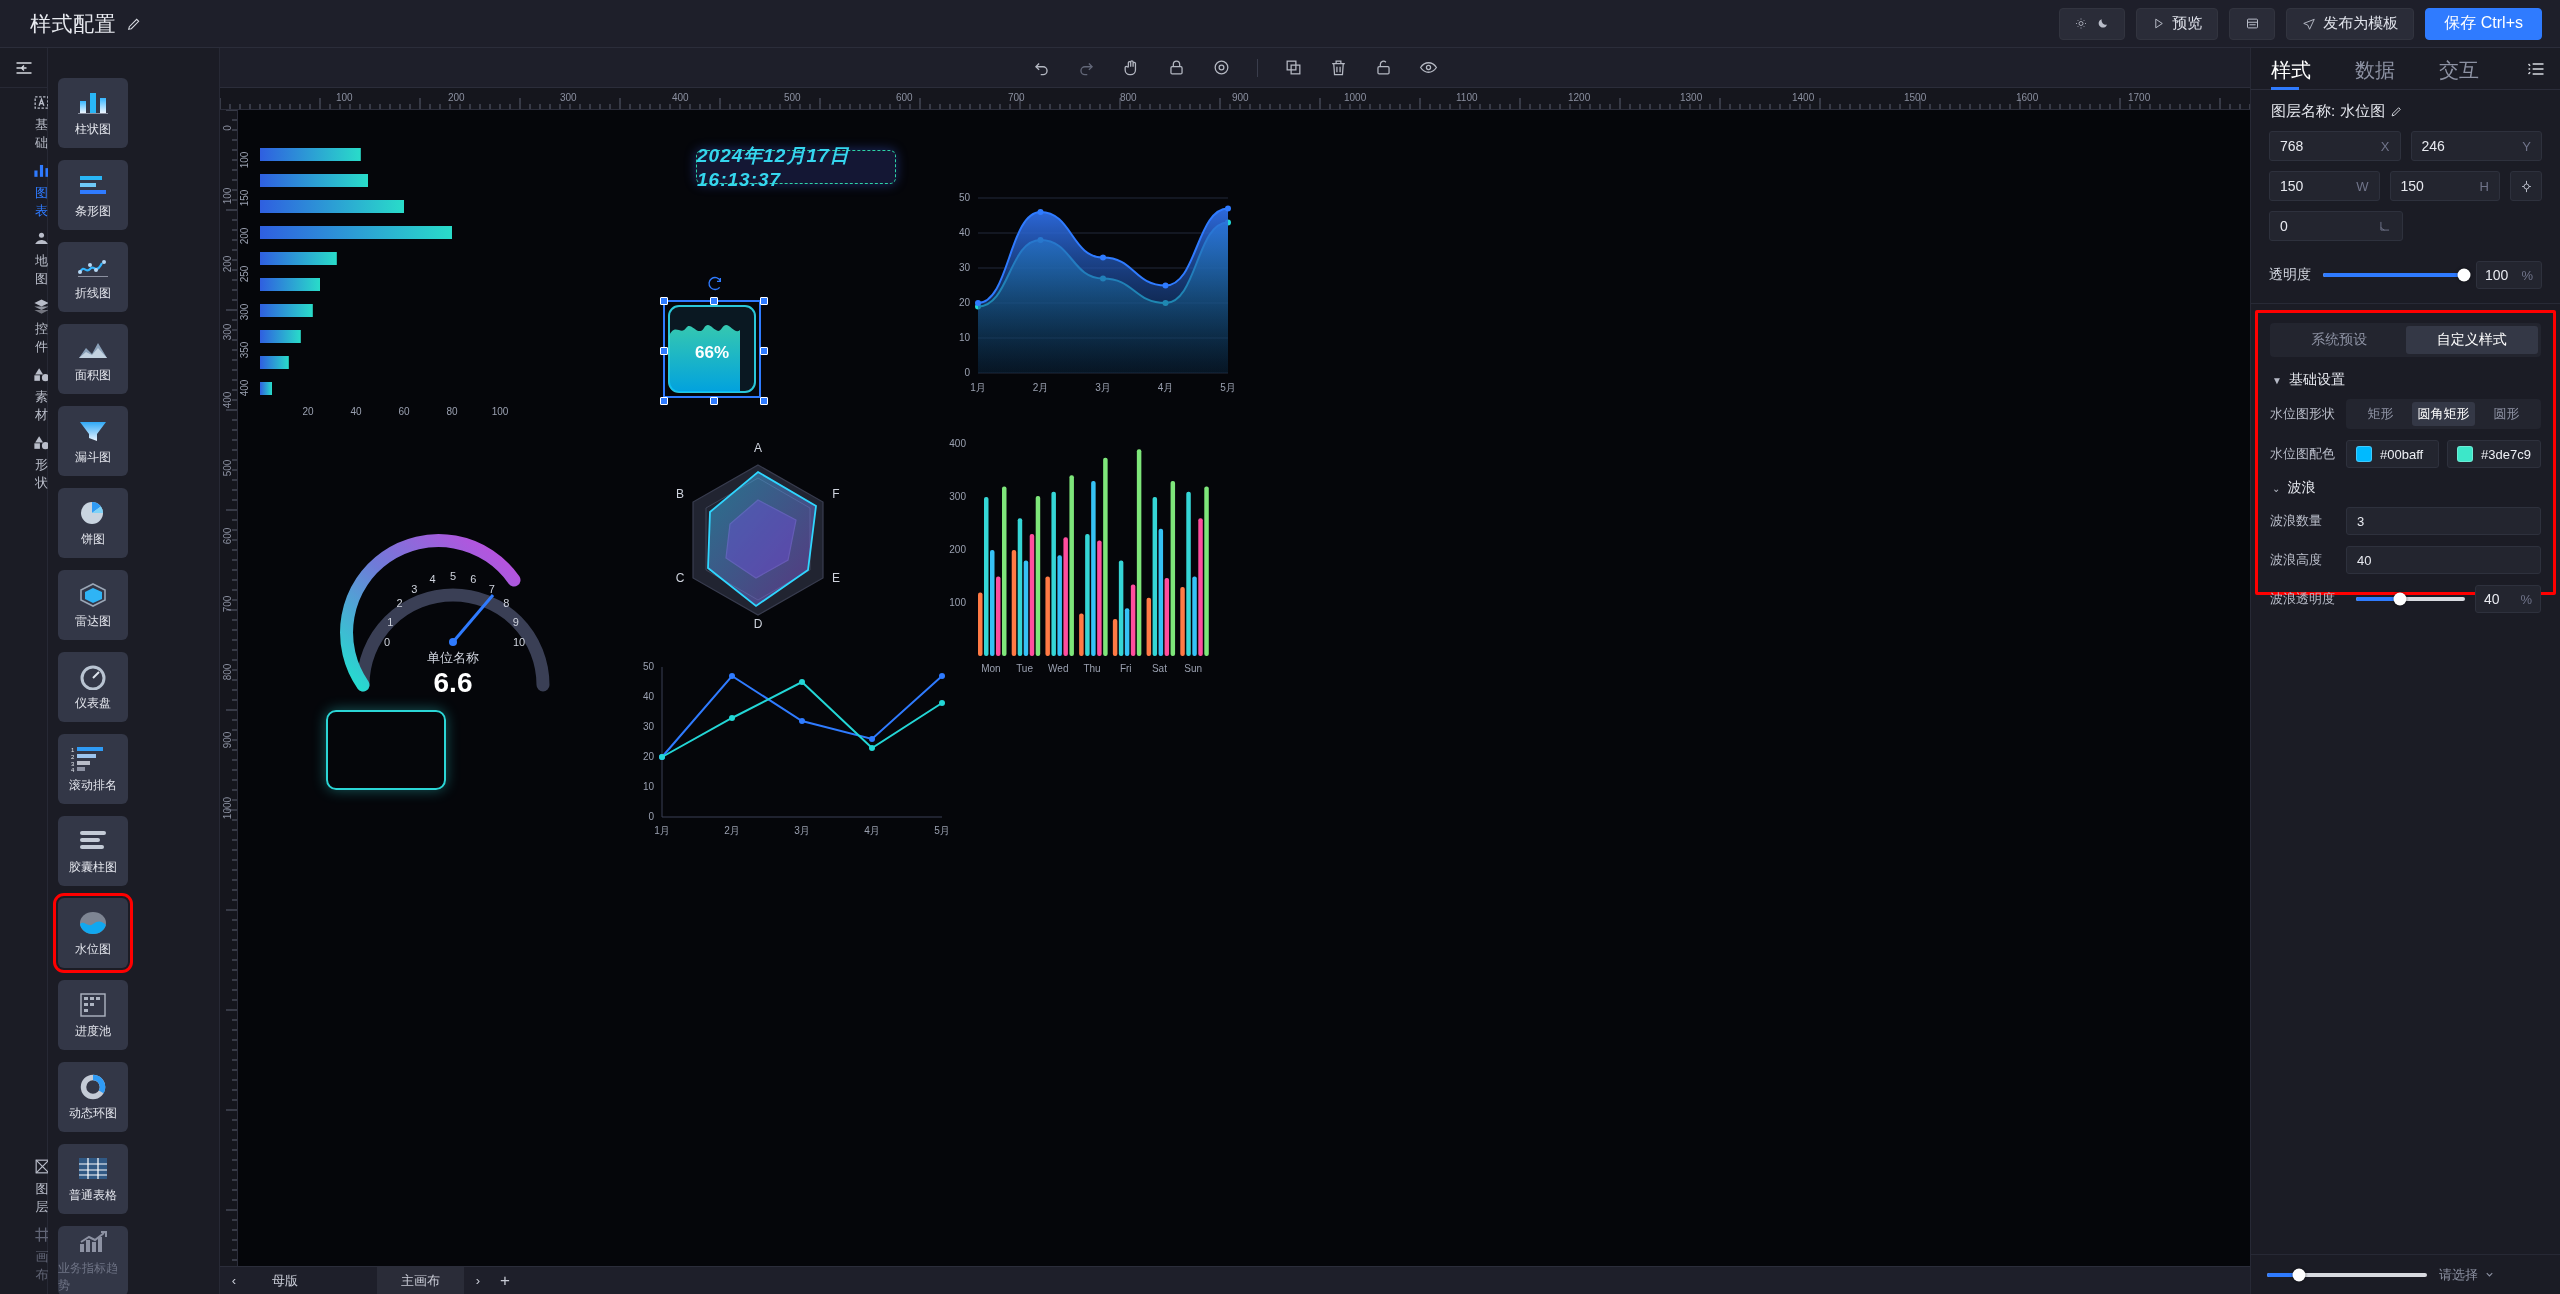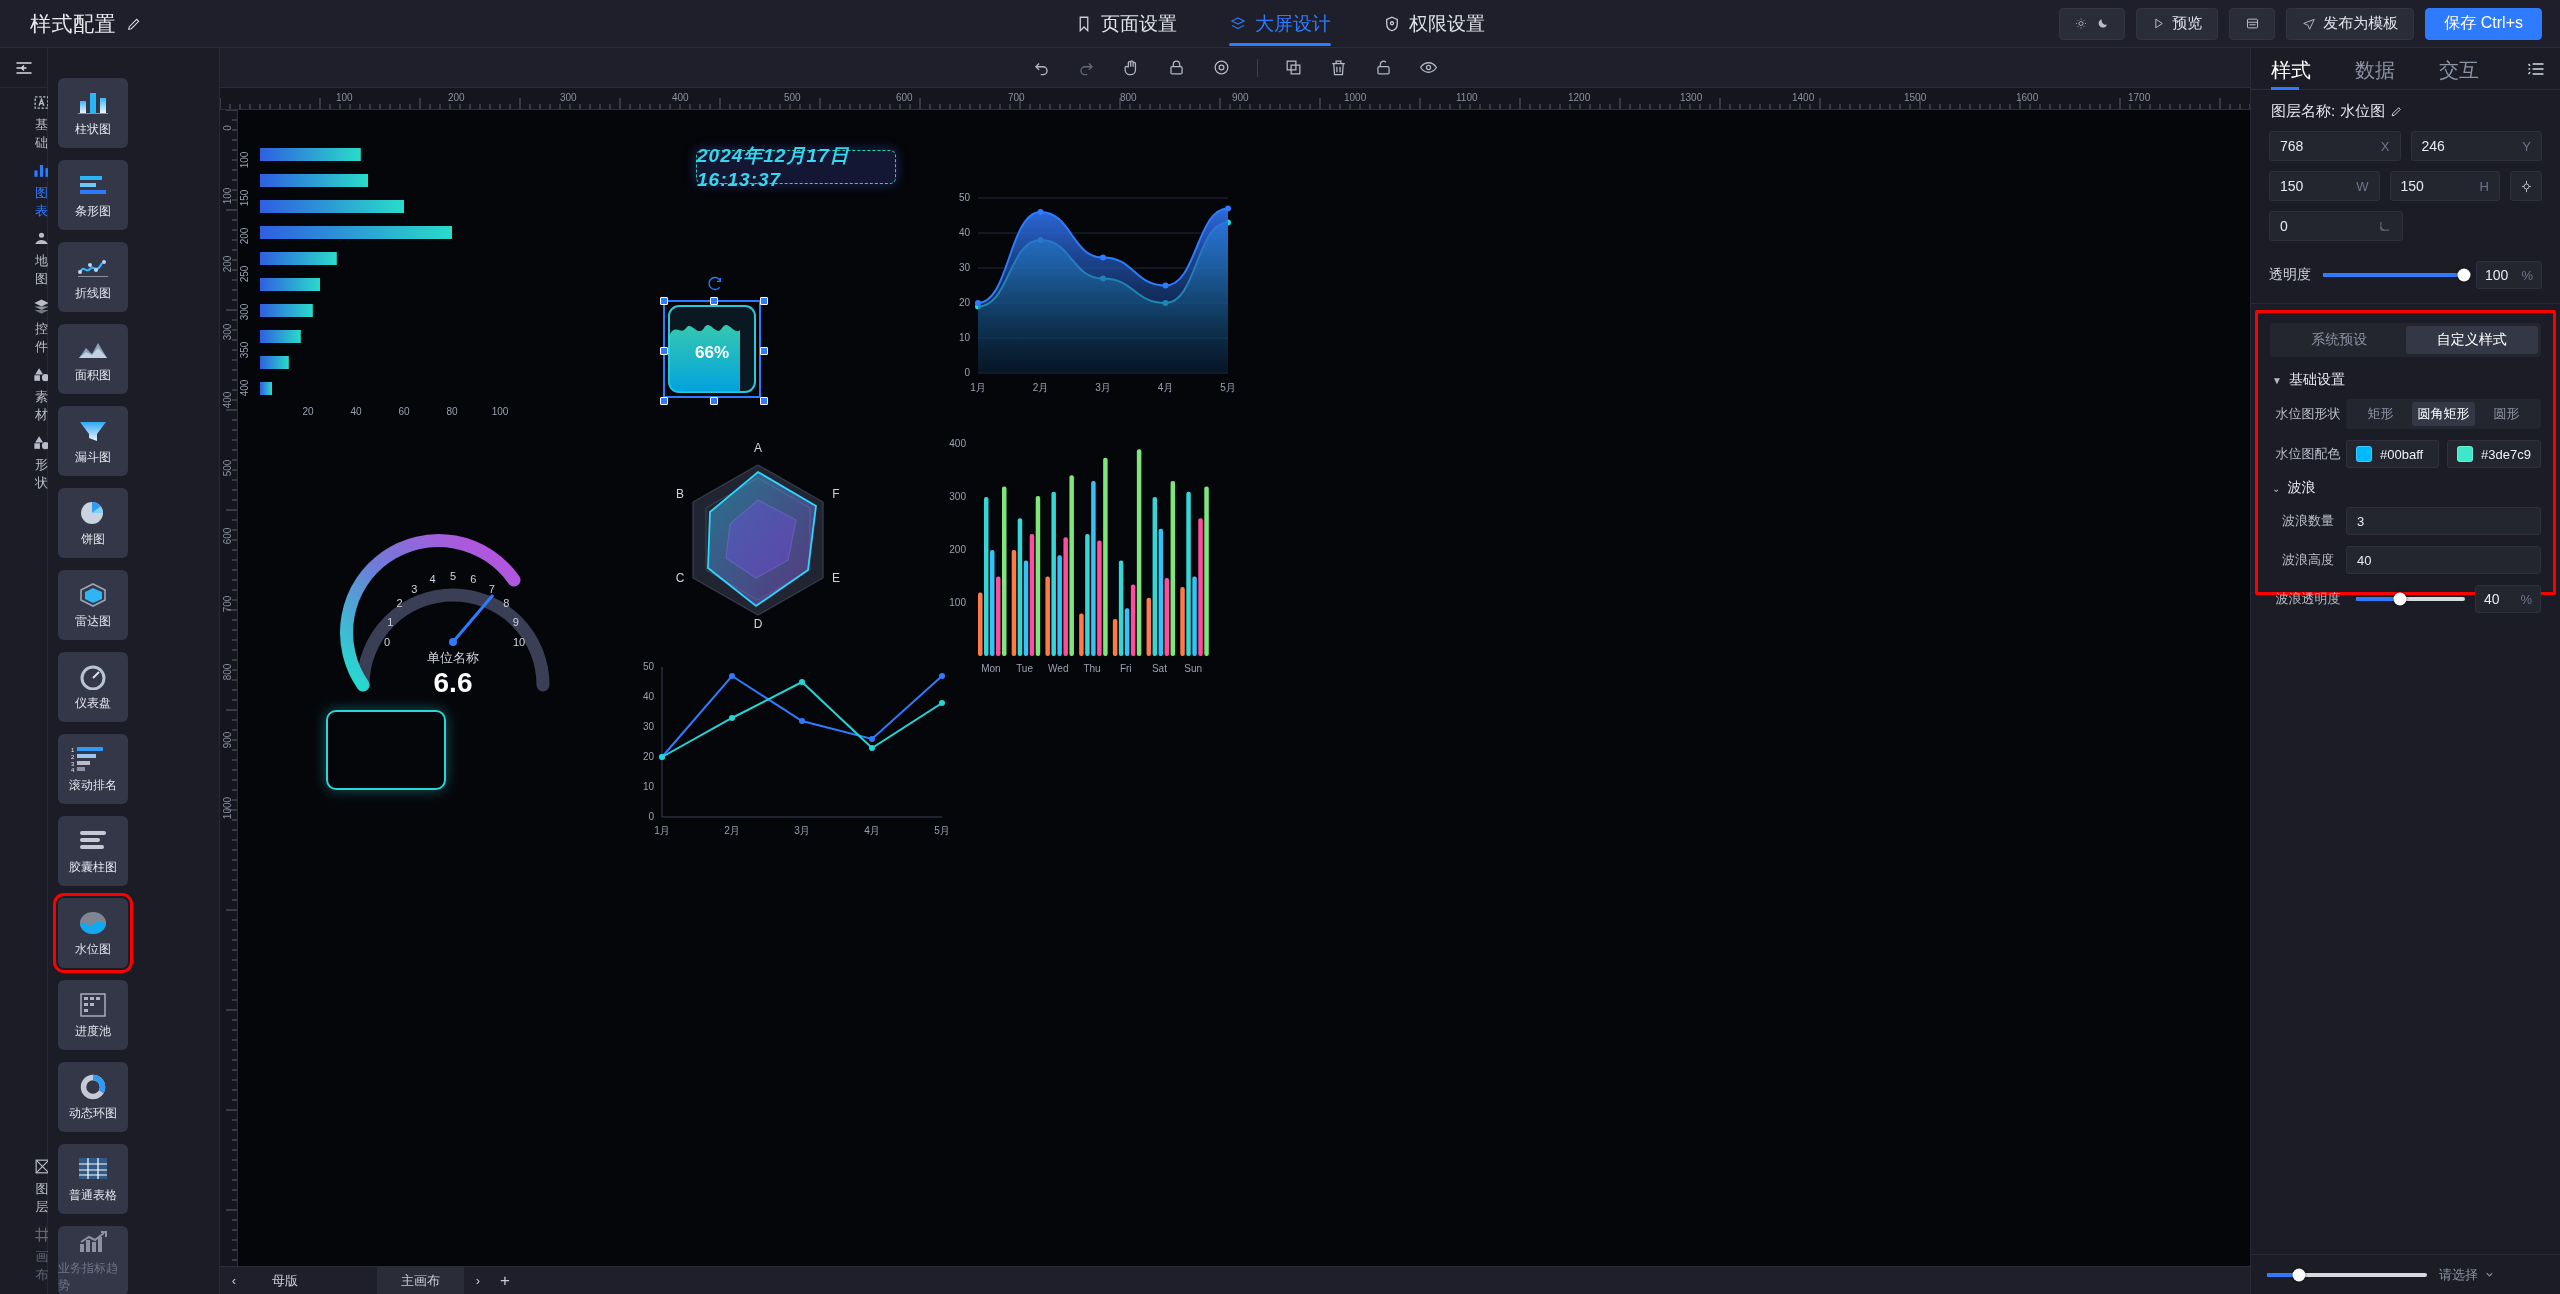--- a/index.html
+++ b/index.html
@@ -209,21 +209,21 @@
   .seg {
     flex: 1; height: 28px; display: flex; align-items: center; justify-content: center;
     font-size: 14px; color: #8d92a3; border-radius: 3px; cursor: pointer;
   }
   .seg.active { background: #343846; color: #fff; }
   .group-title {
     font-size: 14px; color: #e6e8ef; display: flex; align-items: center; gap: 7px;
     margin: 4px 0 10px 2px;
   }
   .caret { font-size: 10px; color: #b6bac6; }
-  .prow { display: flex; align-items: center; margin-bottom: 11px; text-align: center; }
+  .prow { display: flex; align-items: center; margin-bottom: 11px; }
   .plabel { width: 76px; font-size: 13px; color: #b9bdc9; flex: none; }
   .pseg { display: flex; background: #23252f; border-radius: 4px; padding: 3px; flex: 1; }
   .pseg .seg { height: 24px; font-size: 13px; }
   .colorbox {
     flex: 1; height: 28px; background: #23252f; border: 1px solid #2e313d;
     border-radius: 3px; display: flex; align-items: center; gap: 8px; padding: 0 9px;
     font-size: 13px; color: #eef0f5;
   }
   .swatch { width: 16px; height: 16px; border-radius: 3px; border: 1px solid rgba(255,255,255,.25); }
   .pinput {
@@ -245,42 +245,20 @@
 <div class="app">
 
   <div class="topbar">
     <div class="topbar-title">
       <span>样式配置</span>
       <svg class="pencil" viewBox="0 0 24 24" fill="none" stroke="#d6d9e0" stroke-width="1.6">
         <path d="M4 20l4-1 11-11-3-3L5 16l-1 4z"></path>
       </svg>
     </div>
 
-    <div class="nav-center">
-      <div class="nav-item">
-        <svg class="nav-ico" viewBox="0 0 24 24" fill="none" stroke="#e0e2ea" stroke-width="1.7">
-            <path d="M7 3h10v18l-5-5-5 5z"></path>
-          </svg>
-        <span>页面设置</span>
-      </div>
-      <div class="nav-item active">
-        <svg class="nav-ico" viewBox="0 0 24 24" fill="none" stroke="#2f7bff" stroke-width="1.7">
-            <path d="M4 8l8-4 8 4-8 4z"></path>
-            <path d="M4 14l8 4 8-4"></path>
-          </svg>
-        <span>大屏设计</span>
-      </div>
-      <div class="nav-item">
-        <svg class="nav-ico" viewBox="0 0 24 24" fill="none" stroke="#e0e2ea" stroke-width="1.7">
-            <path d="M12 3l7 3v6c0 5-3.5 8-7 9-3.5-1-7-4-7-9V6z"></path>
-            <circle cx="12" cy="11" r="2"></circle>
-          </svg>
-        <span>权限设置</span>
-      </div>
-    </div>
 
     <div class="top-right">
       <div class="tbtn theme">
         <svg width="15" height="15" viewBox="0 0 24 24" fill="none" stroke="#b9bdc9" stroke-width="1.7">
             <circle cx="12" cy="12" r="4"></circle>
             <path d="M12 2v2M12 20v2M2 12h2M20 12h2M5 5l1.5 1.5M17.5 17.5L19 19M19 5l-1.5 1.5M6.5 17.5L5 19"></path>
           </svg>
         <svg width="15" height="15" viewBox="0 0 24 24" fill="#b9bdc9">
             <path d="M20 14A8.5 8.5 0 019.5 3.5 8.5 8.5 0 1020 14z"></path>
           </svg>

